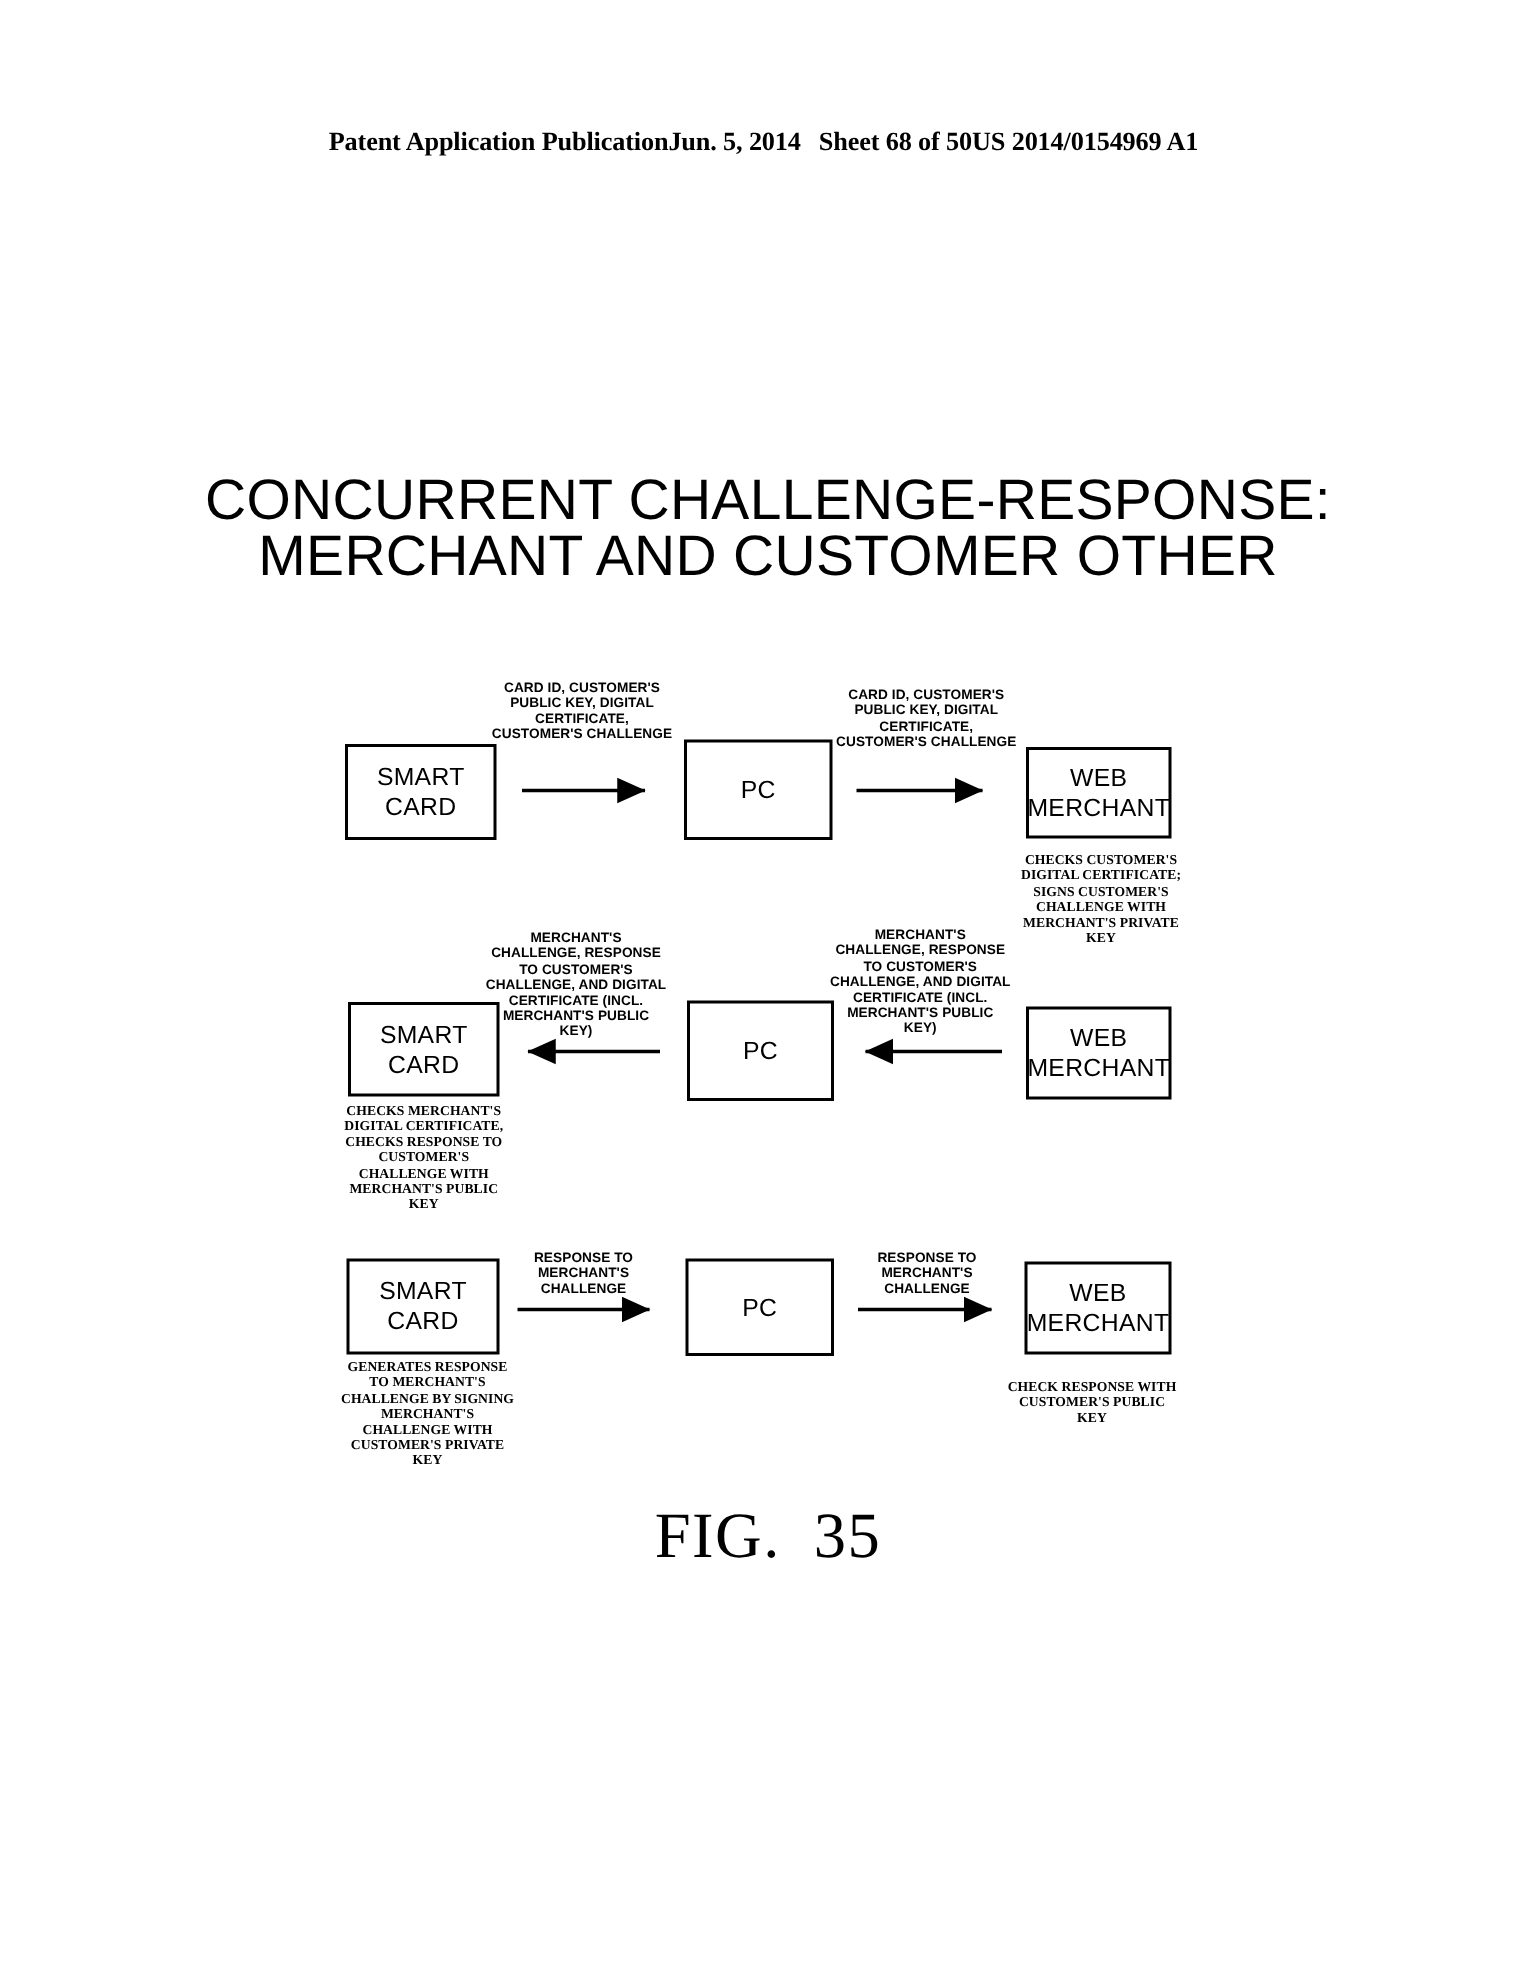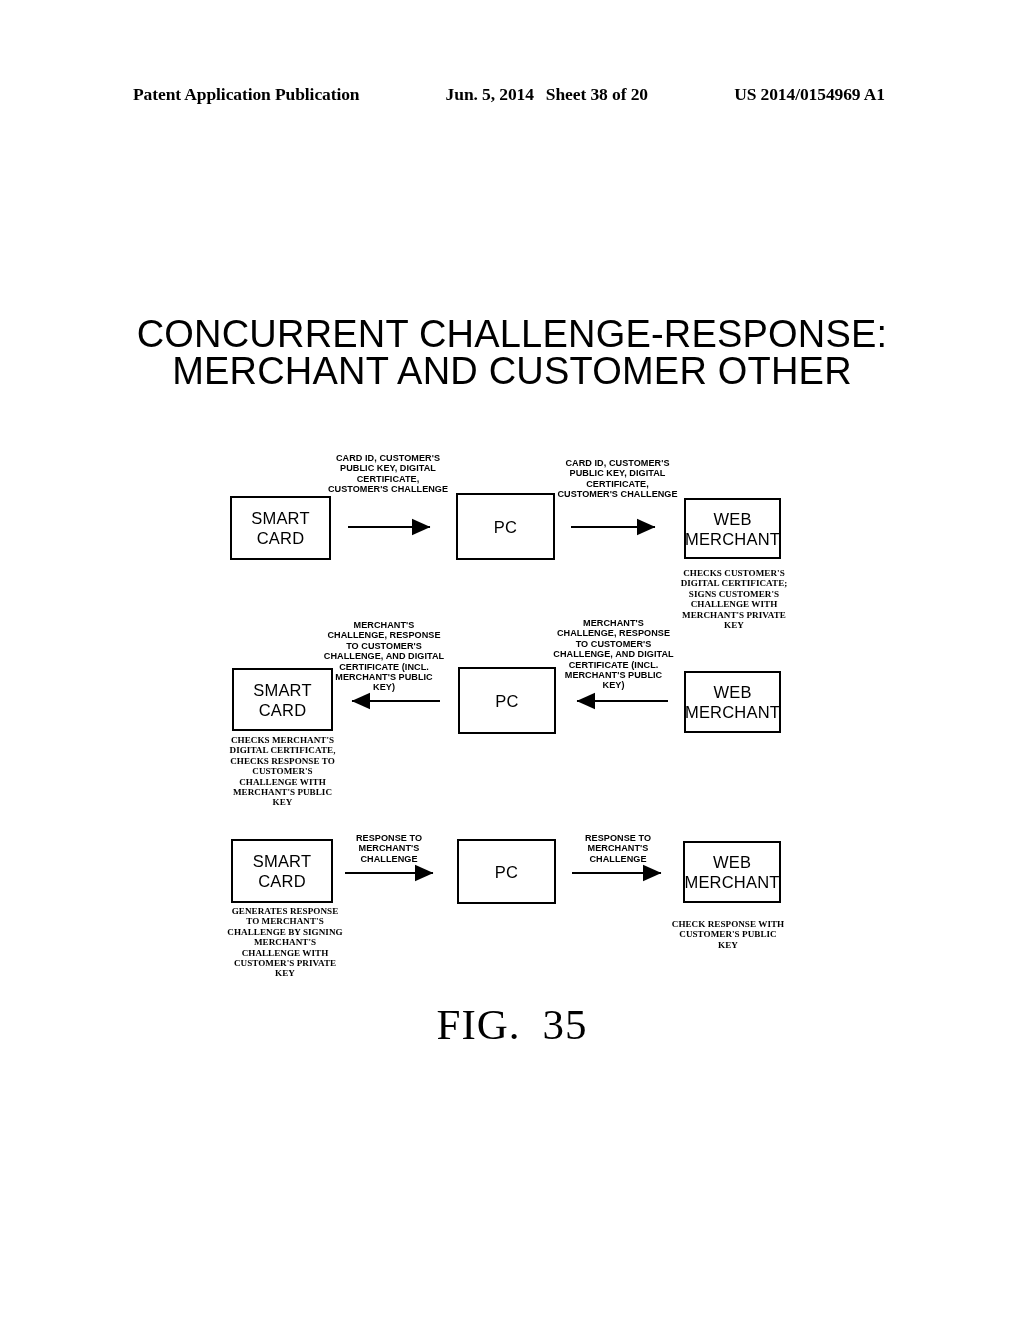--- a/index.html
+++ b/index.html
@@ -16,21 +16,21 @@
     overflow: hidden;
   }
 
   
   .page-header {
     position: absolute;
     top: 84px;
     left: 133px;
     width: 752px;
     display: flex;
-    justify-content: space-between;
+    justify-content: center;
     align-items: baseline;
     font-family: "Liberation Serif", serif;
     font-weight: bold;
     font-size: 17.5px;
     letter-spacing: -0.1px;
     white-space: nowrap;
   }
   .page-header .hdr-mid {
     display: flex;
     gap: 12px;
@@ -115,21 +115,21 @@
   }
   .fig-caption .num { margin-left: 22px; }
 </style>
 </head>
 <body>
 
 <div class="page-header">
   <span>Patent Application Publication</span>
   <span class="hdr-mid">
     <span>Jun. 5, 2014</span>
-    <span>Sheet 38 of 20</span>
+    <span>Sheet 68 of 50</span>
   </span>
   <span>US 2014/0154969 A1</span>
 </div>
 
 <div class="fig-title">
   <div>CONCURRENT CHALLENGE-RESPONSE:</div>
   <div>MERCHANT AND CUSTOMER OTHER</div>
 </div>
 
 <div id="diagram">

